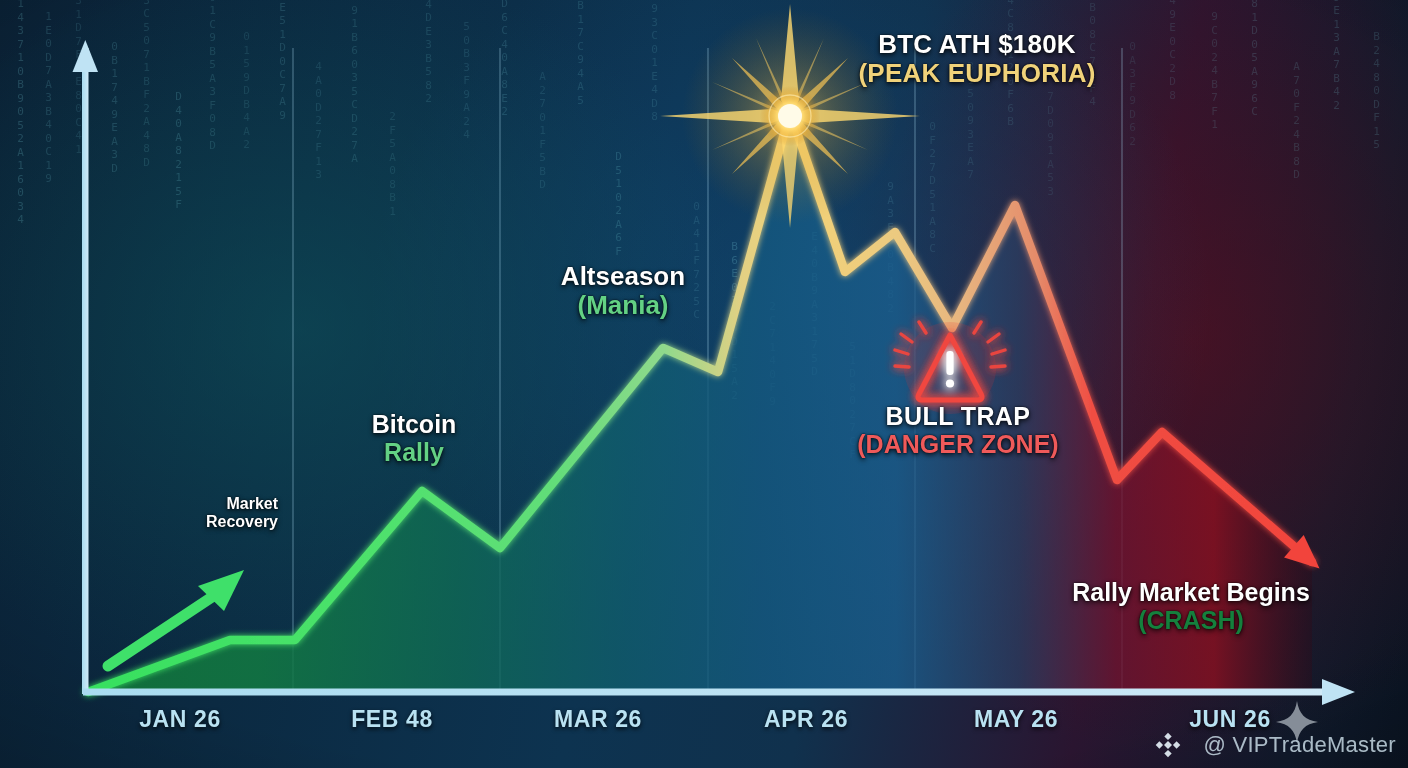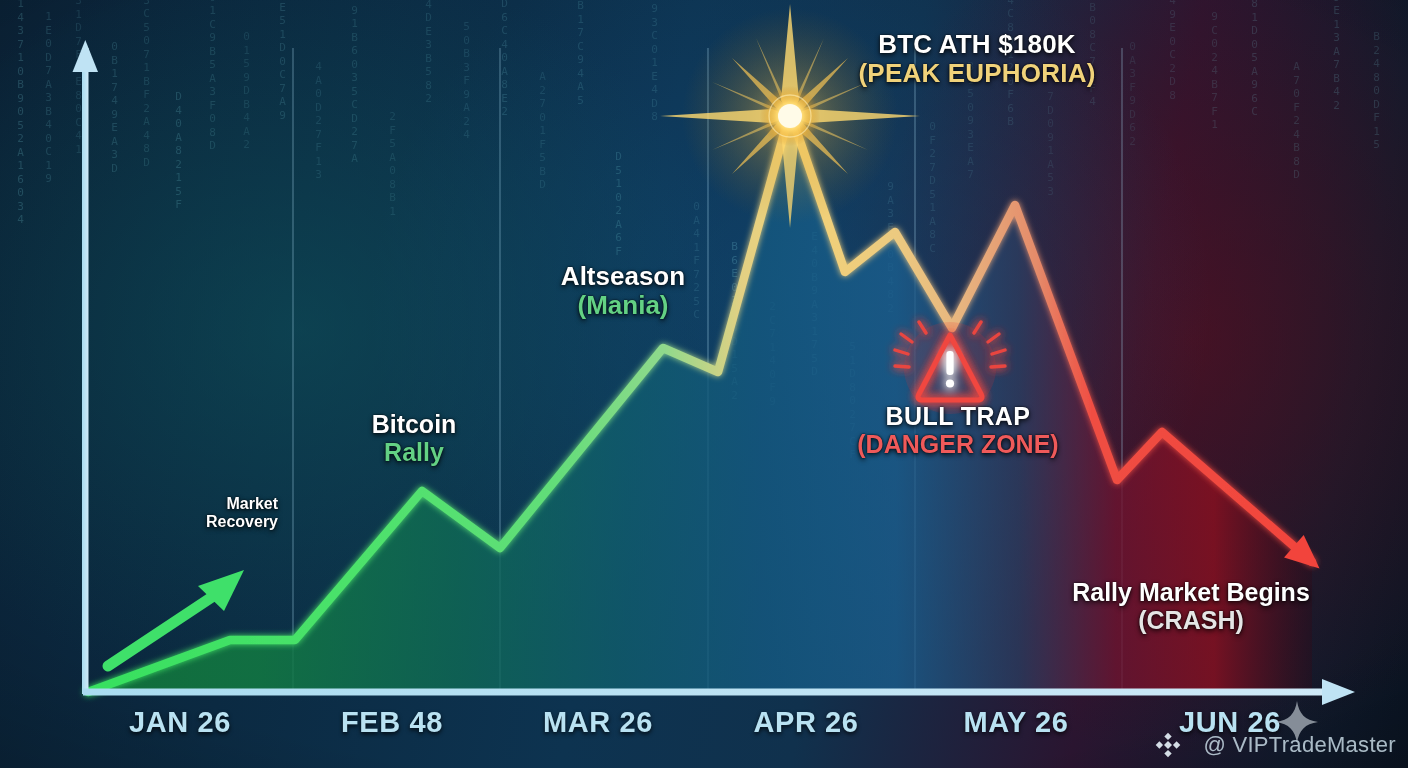--- a/index.html
+++ b/index.html
@@ -46,25 +46,25 @@
   #lab-alt .l2{ color:#63d184; }
 
   #lab-ath{ left:828px; top:30px; width:298px; font-size:26px; letter-spacing:.2px;}
   #lab-ath .l2{ color:#f0d27a; }
 
   #lab-bulltrap{ left:848px; top:402px; width:220px; font-size:25px; }
   #lab-bulltrap .l1{ letter-spacing:.4px; }
   #lab-bulltrap .l2{ color:#ef5a5a; }
 
   #lab-bear{ left:1046px; top:578px; width:290px; font-size:25px; }
-  #lab-bear .l2{ color:#e5e5e5; }
+  #lab-bear .l2{ color:#15803d; }
 
   
   .xtick{ position:absolute; top:706px; width:140px; text-align:center;
-          color:#b9e2f2; font-weight:bold; font-size:29px; letter-spacing:.6px;
+          color:#b9e2f2; font-weight:bold; font-size:23px; letter-spacing:.6px;
           text-shadow:0 2px 4px rgba(0,0,0,.8); }
 
   
   #watermark{ position:absolute; right:12px; bottom:10px;
               display:flex; align-items:center; gap:22px;
               color:rgba(214,233,244,.78); font-size:22px; letter-spacing:.3px; }
   #wm-logo{ width:26px; height:26px; }
   #sparkle{ position:absolute; left:1275px; top:700px; width:44px; height:44px; }
 </style>
 </head>

